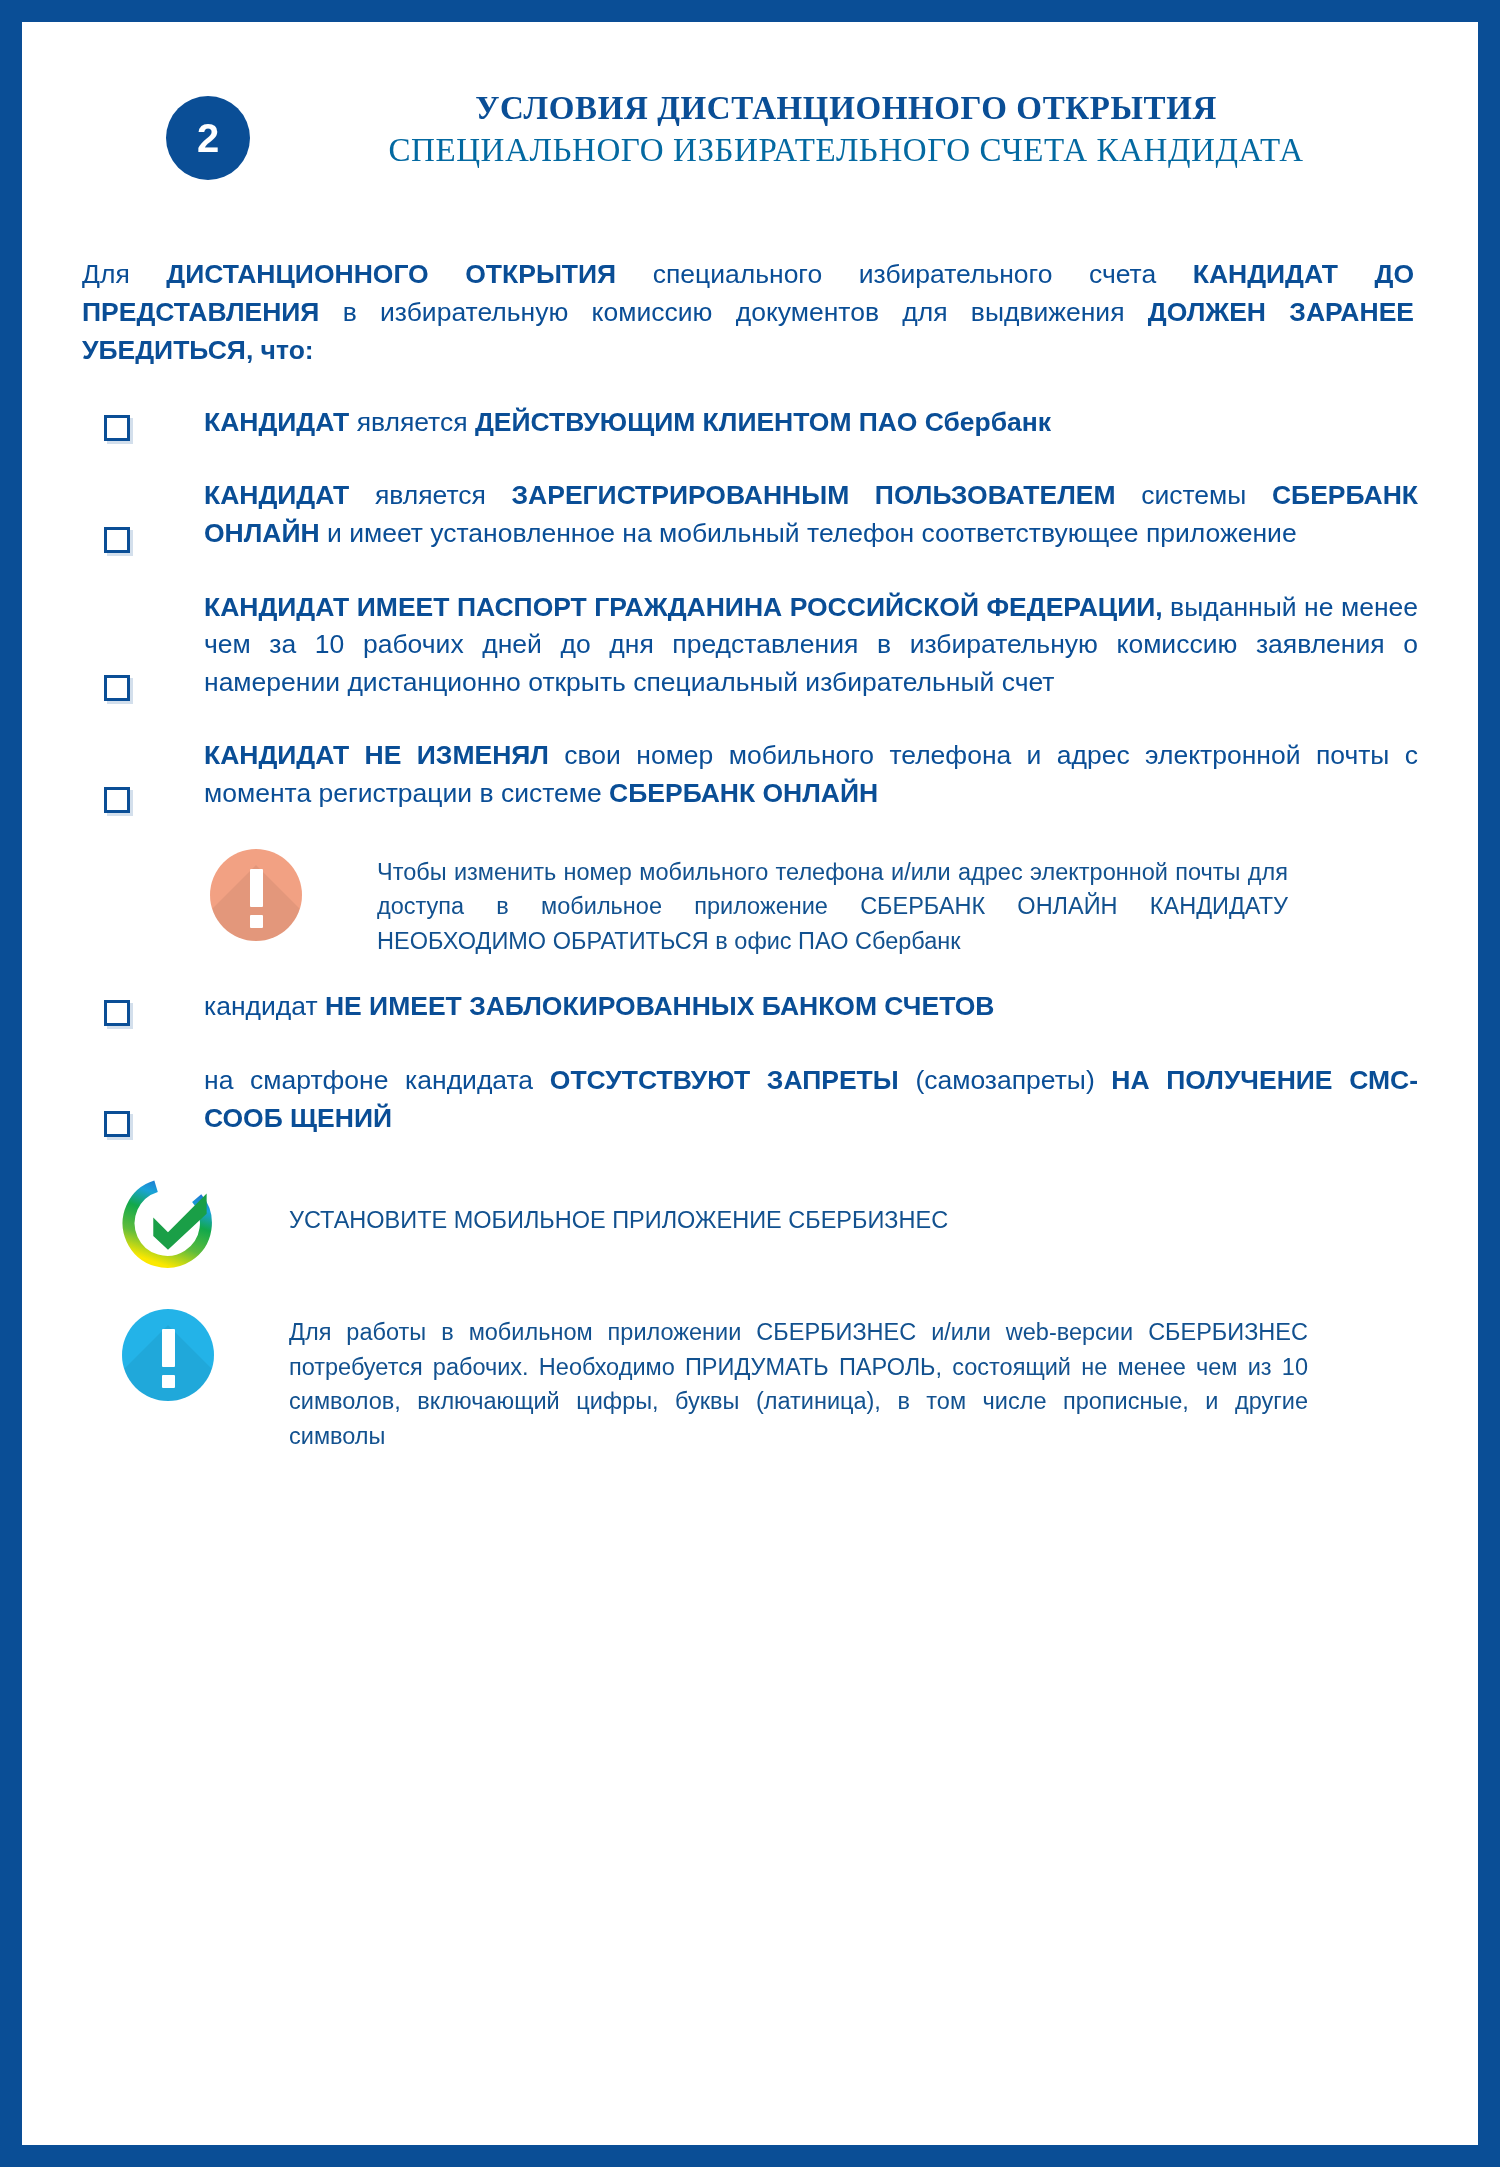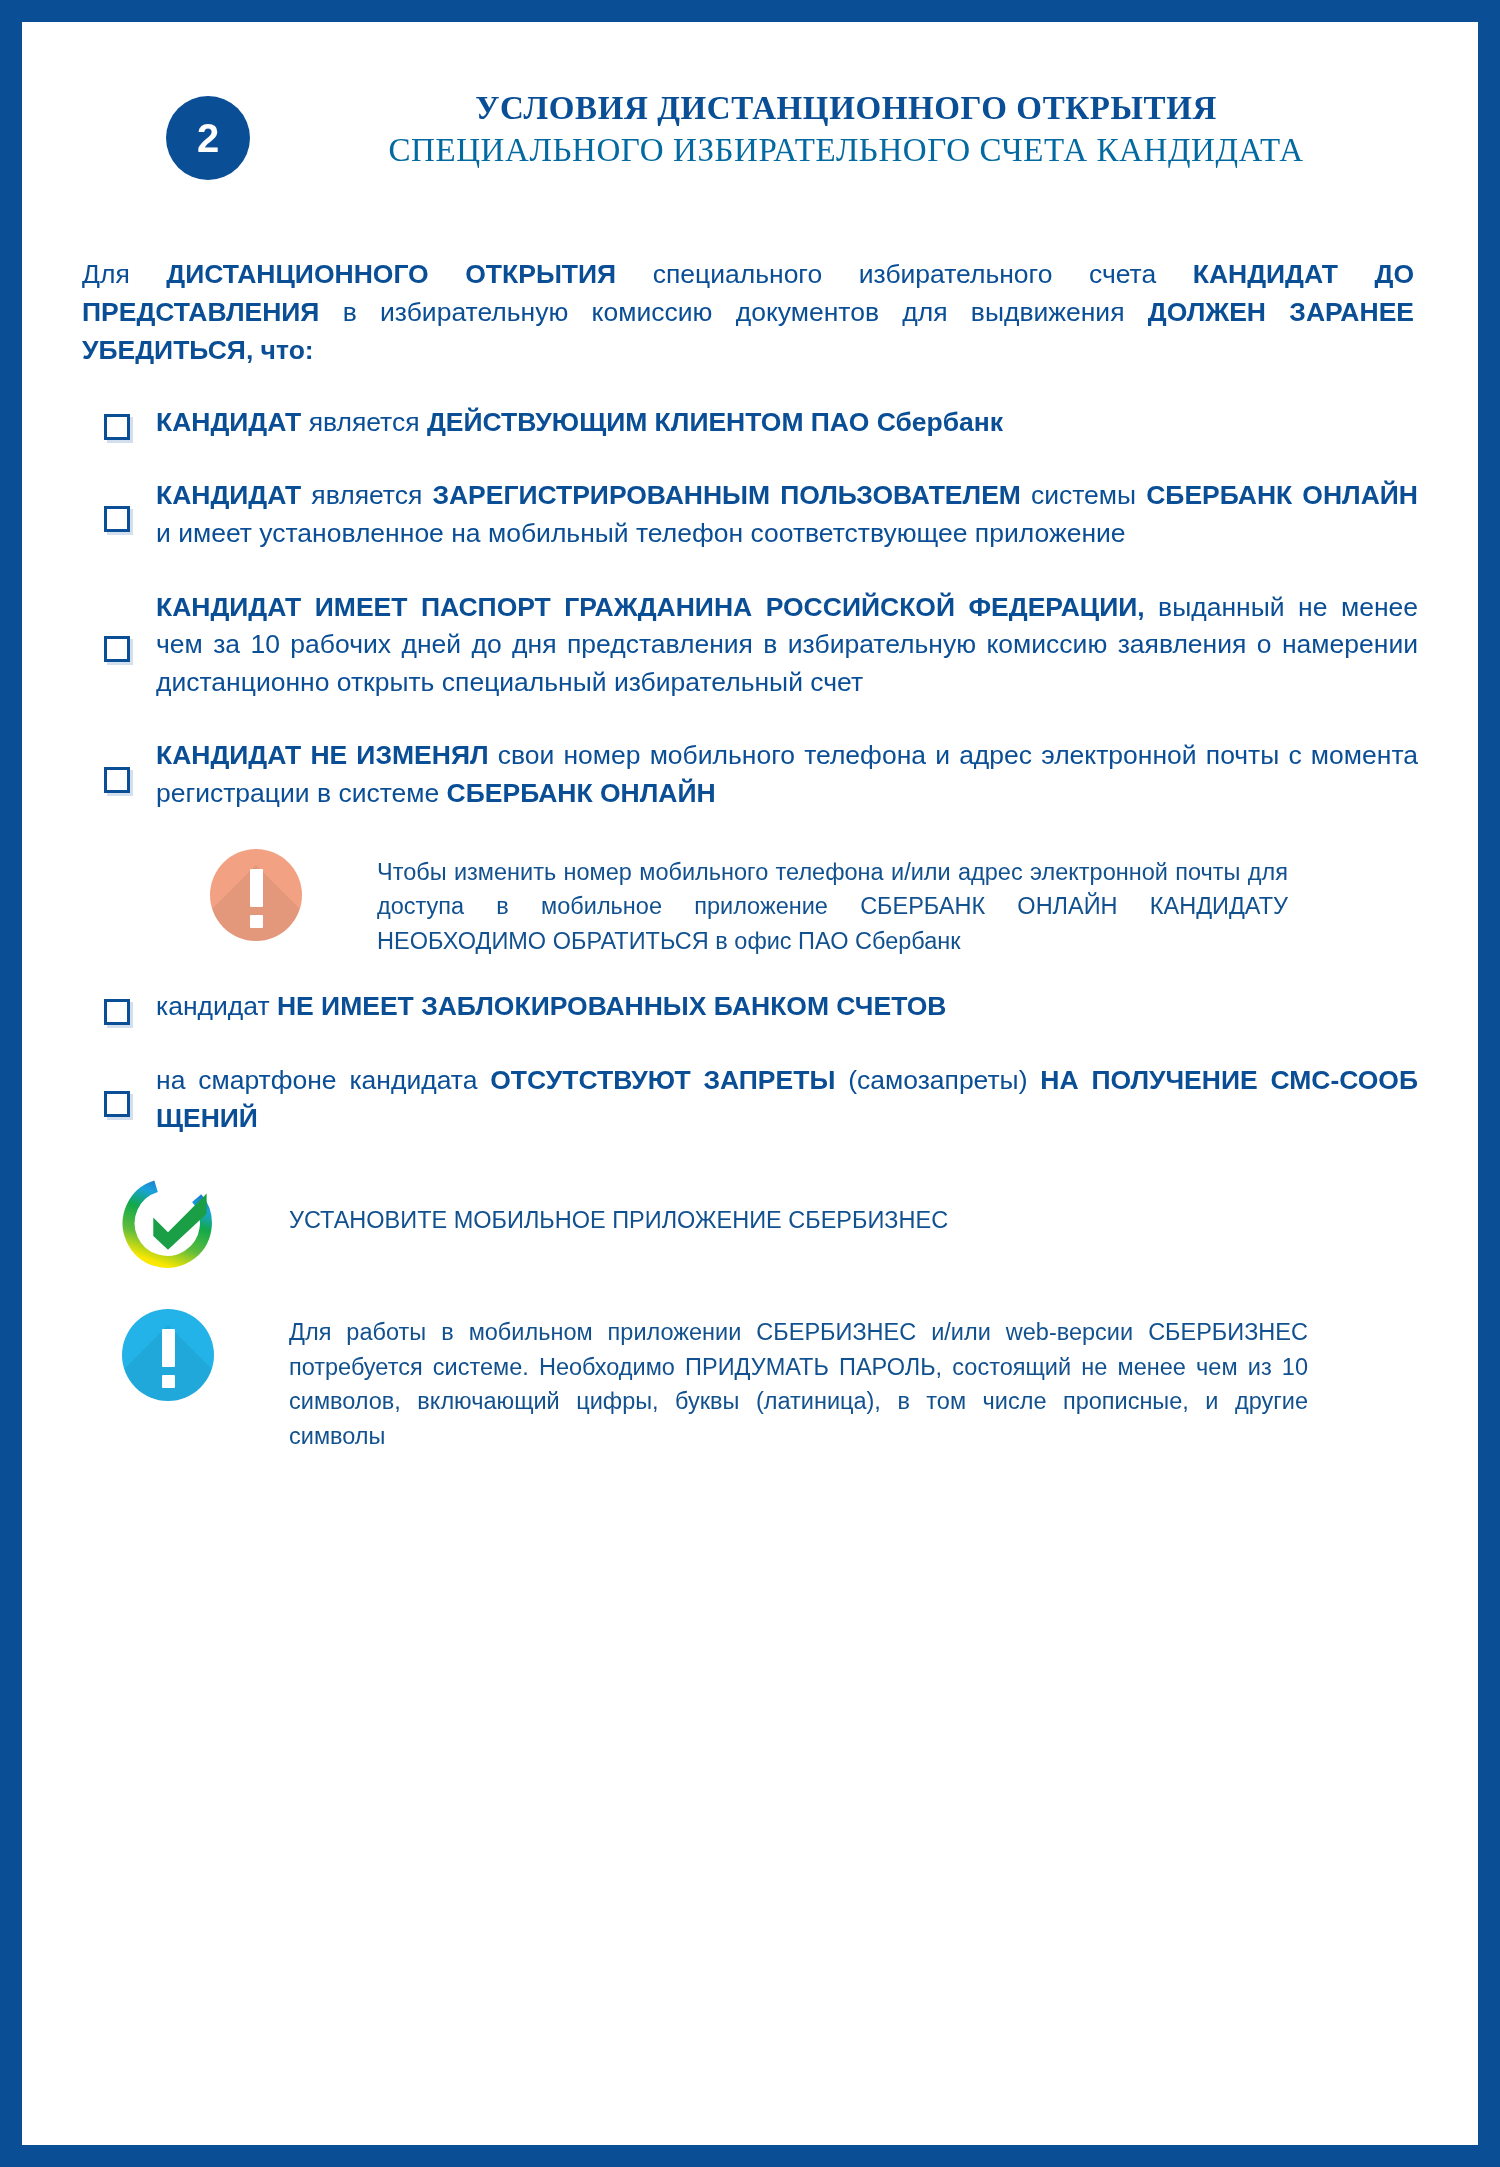--- a/index.html
+++ b/index.html
@@ -86,22 +86,23 @@
     padding-right: 4px;
   }
   .intro .b { font-weight: bold; }
 
   
   .checklist {
     margin-top: 34px;
   }
   .check-item {
     display: flex;
-    align-items: center;
+    align-items: flex-end;
     margin-bottom: 36px;
+    gap: 48px;
   }
   .check-box {
     flex: 0 0 auto;
     width: 26px;
     height: 26px;
     margin-top: 9px;
     margin-left: 22px;
     margin-right: 26px;
     border: 3px solid #0a4e96;
     box-sizing: border-box;
@@ -280,17 +281,17 @@
     </div>
 
     <div class="callout wide" style="margin-top:40px">
       <div class="callout-icon">
         <div class="ico-circle cyan">
           <div class="shade"></div>
           <div class="bang-top"></div>
           <div class="bang-dot"></div>
         </div>
       </div>
-      <div class="callout-text"><span>Для работы в мобильном приложении </span><span>СБЕРБИЗНЕС</span><span> и/или web-версии </span><span>СБЕРБИЗНЕС</span><span> потребуется системе. Необходимо </span><span>ПРИДУМАТЬ ПАРОЛЬ,</span><span> состоящий не менее чем из 10 символов, включающий цифры, буквы (латиница), в том числе прописные, и другие символы</span></div>
+      <div class="callout-text"><span>Для работы в мобильном приложении </span><span>СБЕРБИЗНЕС</span><span> и/или web-версии </span><span>СБЕРБИЗНЕС</span><span> потребуется рабочих. Необходимо </span><span>ПРИДУМАТЬ ПАРОЛЬ,</span><span> состоящий не менее чем из 10 символов, включающий цифры, буквы (латиница), в том числе прописные, и другие символы</span></div>
     </div>
 
   </div>
 </div>
 
 </body></html>

